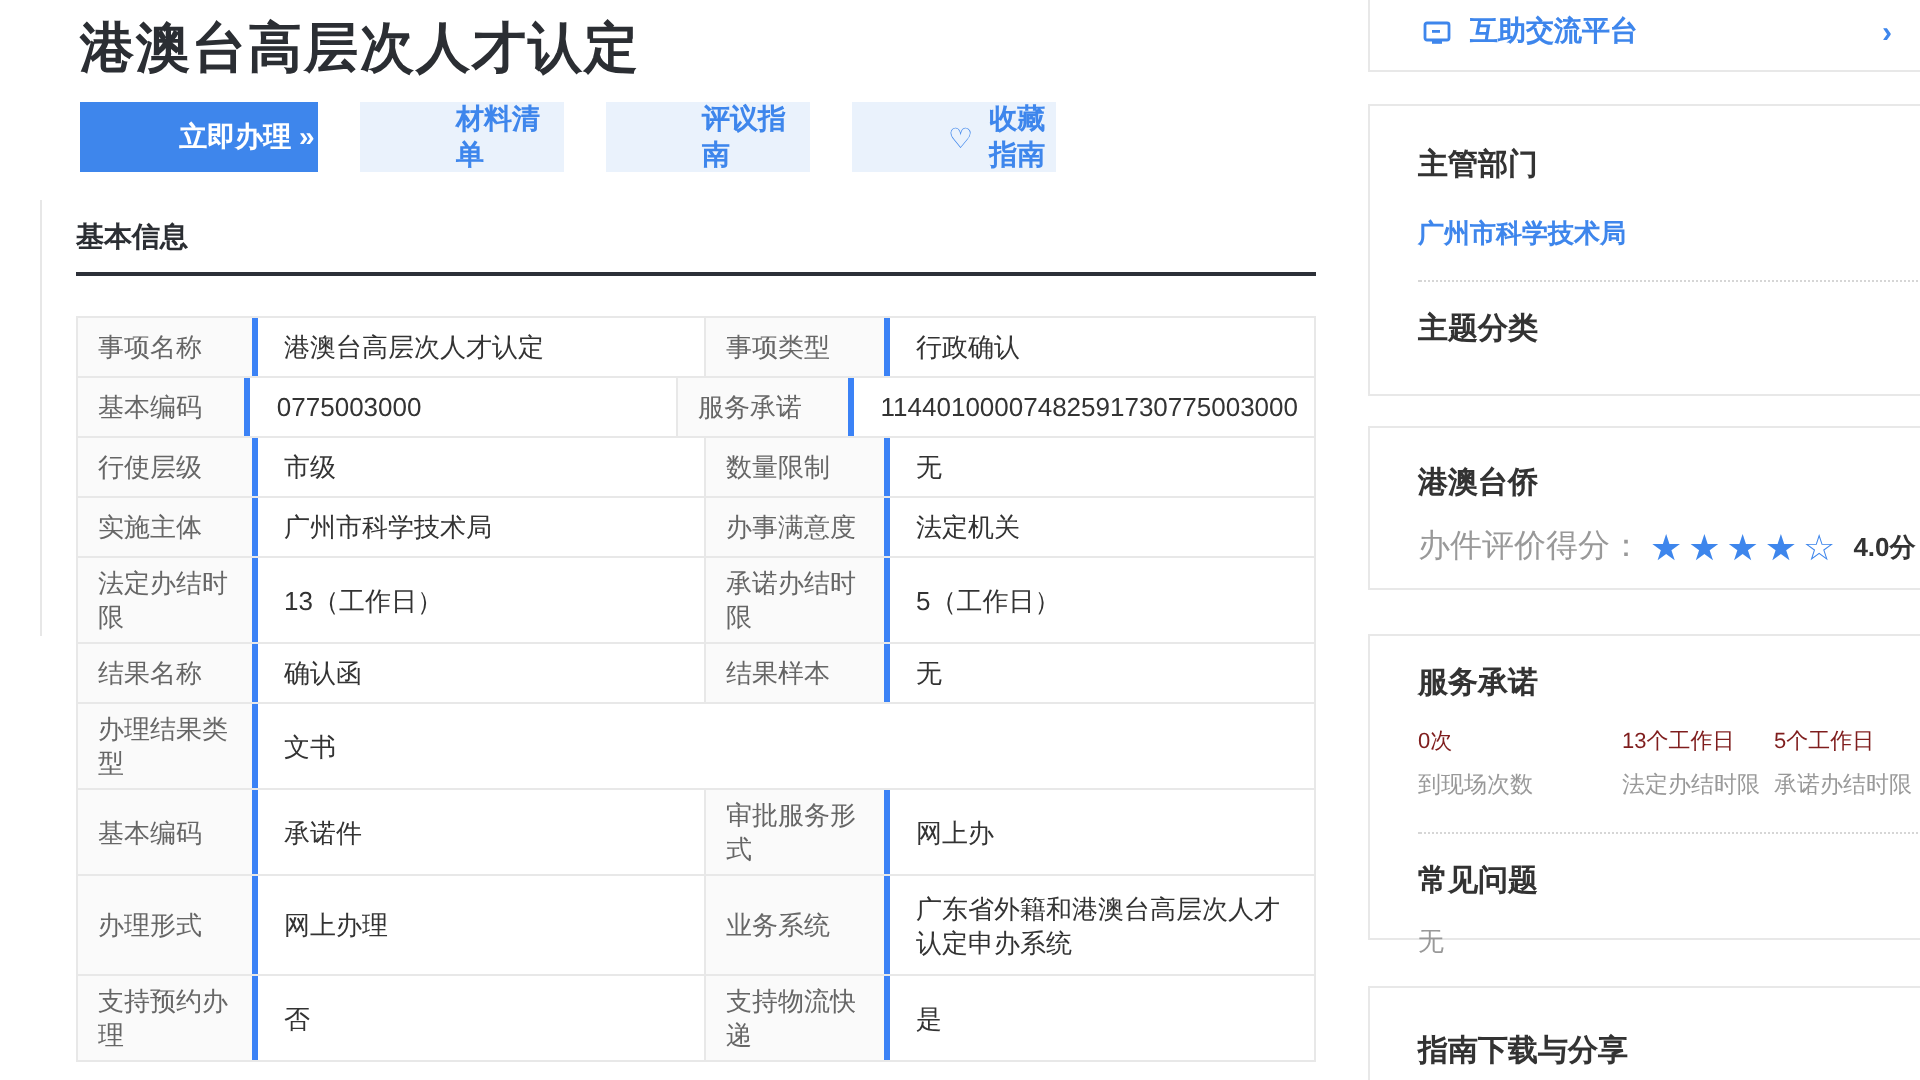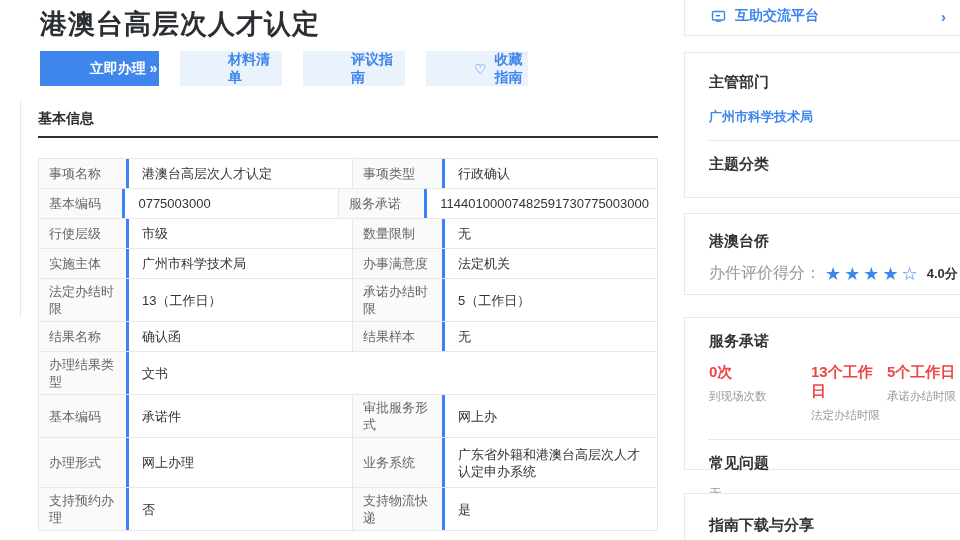--- a/index.html
+++ b/index.html
@@ -56,21 +56,21 @@
   .score-label { font-size: 16px; color: #999; }
   .stars { font-size: 18px; color: #3e86ec; letter-spacing: 3px; margin: 0 6px 0 4px; line-height: 1; }
   .score-value { font-size: 13px; font-weight: bold; color: #333; }
 
   .service-card { top: 317px; height: 153px; padding: 14px 24px 0 24px; }
   .stats { display: flex; margin-top: 12px; }
   .stat { margin-right: 0; }
   .stat:nth-child(1) { width: 102px; }
   .stat:nth-child(2) { width: 76px; }
   .stat:nth-child(3) { flex: 1; }
-  .stat-value { font-size: 15px; font-weight: bold; color: #ef4444; }
+  .stat-value { font-size: 11px; font-weight: normal; color: #7f1d1d; }
   .stat-label { font-size: 11.5px; color: #999; margin-top: 7px; white-space: nowrap; }
   .service-card .dotted { margin-top: 16px; }
   .faq-title { margin-top: 14px; }
   .faq-value { margin-top: 12px; font-size: 13px; color: #999; }
 
   .download-card { top: 493px; height: 80px; padding: 22px 24px 0 24px; }
 </style>
 </head>
 <body>
 

